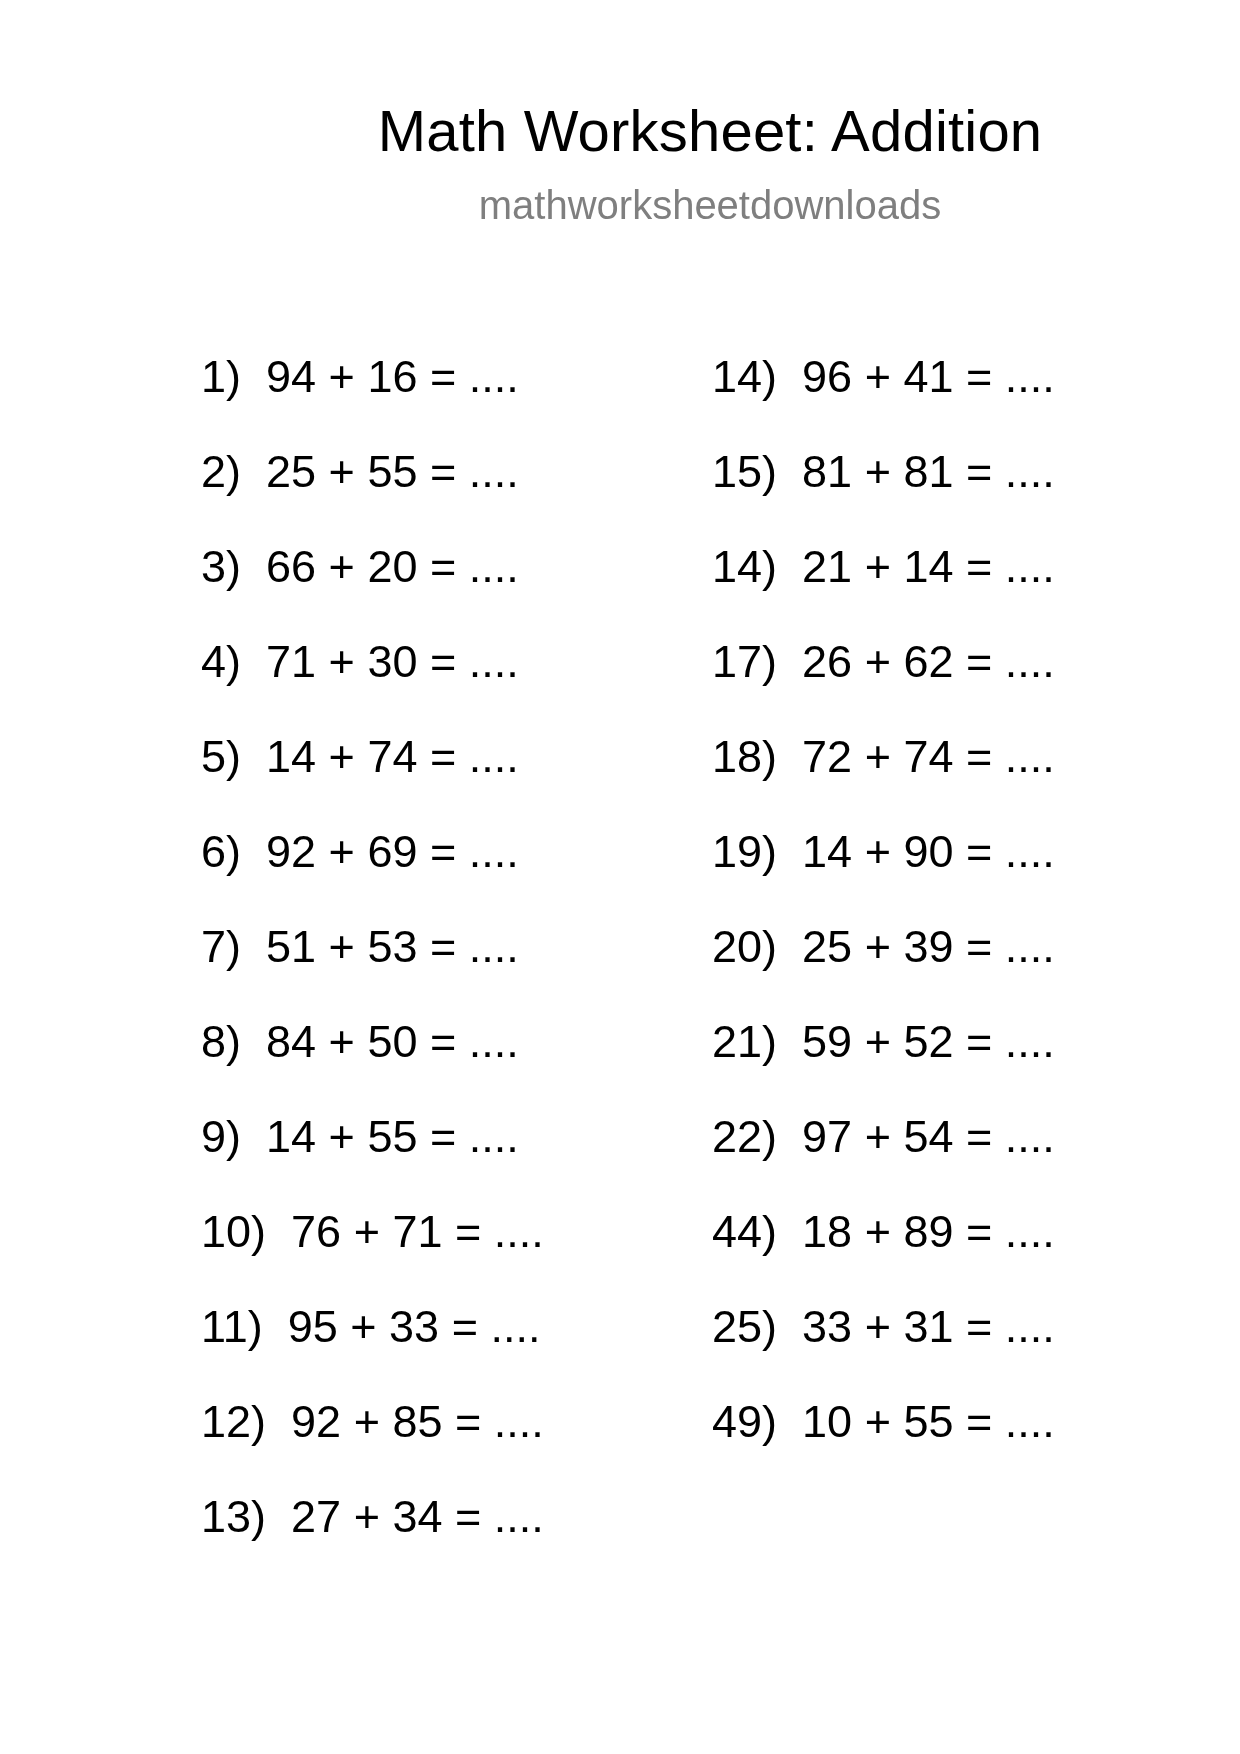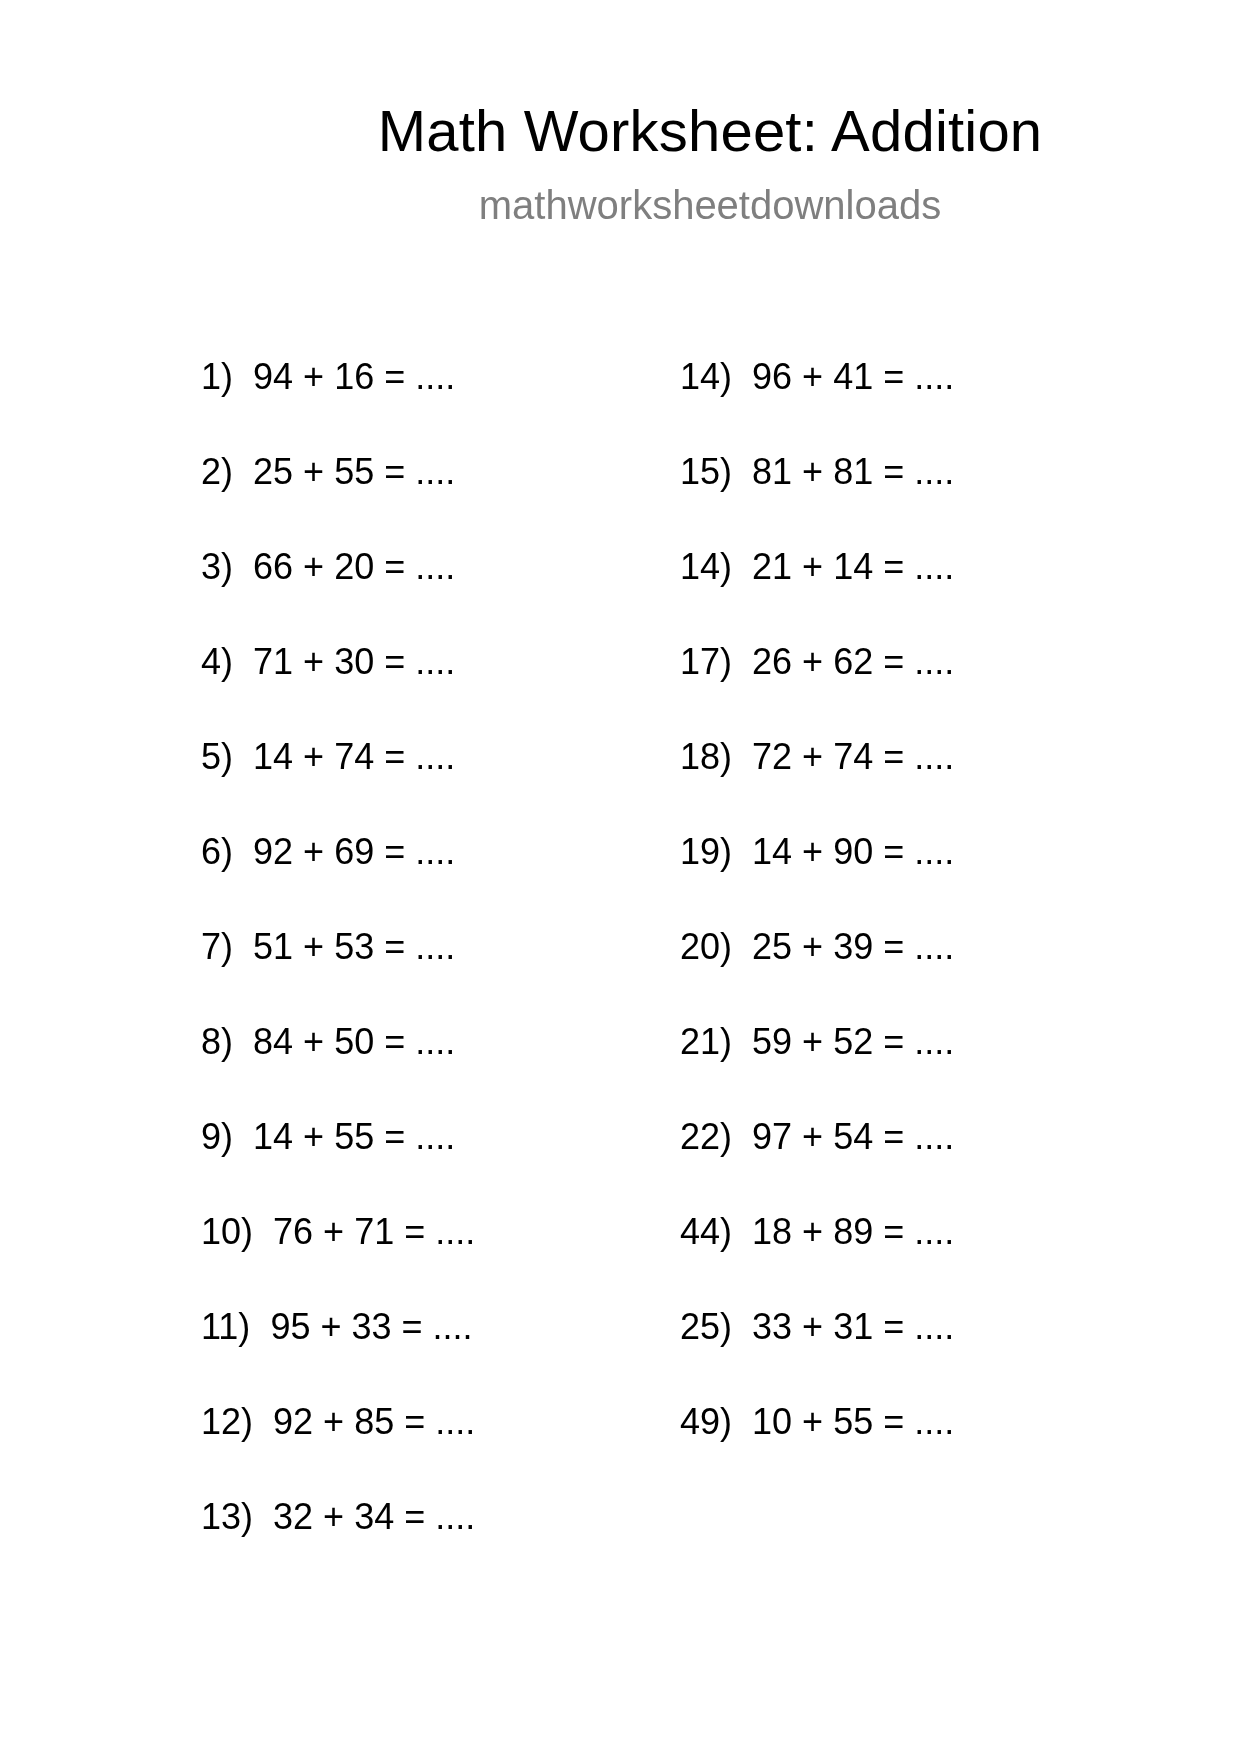--- a/index.html
+++ b/index.html
@@ -10,23 +10,23 @@
   .title {
     position: absolute; left: 0; width: 1420px; top: 96px;
     text-align: center; font-size: 58px; line-height: 70px; letter-spacing: 0.2px;
   }
   .subtitle {
     position: absolute; left: 0; width: 1420px; top: 180px;
     text-align: center; font-size: 40px; line-height: 50px; color: #7f7f7f;
   }
   .col { position: absolute; top: 347px; }
   .col.left { left: 201px; }
-  .col.right { left: 680px; }
+  .col.right { left: 712px; }
   .problem {
-    height: 95px; font-size: 36px; line-height: 60px; white-space: pre;
+    height: 95px; font-size: 45px; line-height: 60px; white-space: pre;
   }
   .problem span { display: inline; }
 </style>
 </head>
 <body>
 
 <div class="title">Math Worksheet: Addition</div>
 <div class="subtitle">mathworksheetdownloads</div>
 
 <div class="col left" id="col-left">
@@ -35,21 +35,21 @@
     <div class="problem"><span>3)</span>  <span>66</span> <span>+</span> <span>20</span> <span>=</span> <span>....</span></div>
     <div class="problem"><span>4)</span>  <span>71</span> <span>+</span> <span>30</span> <span>=</span> <span>....</span></div>
     <div class="problem"><span>5)</span>  <span>14</span> <span>+</span> <span>74</span> <span>=</span> <span>....</span></div>
     <div class="problem"><span>6)</span>  <span>92</span> <span>+</span> <span>69</span> <span>=</span> <span>....</span></div>
     <div class="problem"><span>7)</span>  <span>51</span> <span>+</span> <span>53</span> <span>=</span> <span>....</span></div>
     <div class="problem"><span>8)</span>  <span>84</span> <span>+</span> <span>50</span> <span>=</span> <span>....</span></div>
     <div class="problem"><span>9)</span>  <span>14</span> <span>+</span> <span>55</span> <span>=</span> <span>....</span></div>
     <div class="problem"><span>10)</span>  <span>76</span> <span>+</span> <span>71</span> <span>=</span> <span>....</span></div>
     <div class="problem"><span>11)</span>  <span>95</span> <span>+</span> <span>33</span> <span>=</span> <span>....</span></div>
     <div class="problem"><span>12)</span>  <span>92</span> <span>+</span> <span>85</span> <span>=</span> <span>....</span></div>
-    <div class="problem"><span>13)</span>  <span>32</span> <span>+</span> <span>34</span> <span>=</span> <span>....</span></div>
+    <div class="problem"><span>13)</span>  <span>27</span> <span>+</span> <span>34</span> <span>=</span> <span>....</span></div>
   </div>
 <div class="col right" id="col-right">
     <div class="problem"><span>14)</span>  <span>96</span> <span>+</span> <span>41</span> <span>=</span> <span>....</span></div>
     <div class="problem"><span>15)</span>  <span>81</span> <span>+</span> <span>81</span> <span>=</span> <span>....</span></div>
     <div class="problem"><span>14)</span>  <span>21</span> <span>+</span> <span>14</span> <span>=</span> <span>....</span></div>
     <div class="problem"><span>17)</span>  <span>26</span> <span>+</span> <span>62</span> <span>=</span> <span>....</span></div>
     <div class="problem"><span>18)</span>  <span>72</span> <span>+</span> <span>74</span> <span>=</span> <span>....</span></div>
     <div class="problem"><span>19)</span>  <span>14</span> <span>+</span> <span>90</span> <span>=</span> <span>....</span></div>
     <div class="problem"><span>20)</span>  <span>25</span> <span>+</span> <span>39</span> <span>=</span> <span>....</span></div>
     <div class="problem"><span>21)</span>  <span>59</span> <span>+</span> <span>52</span> <span>=</span> <span>....</span></div>

